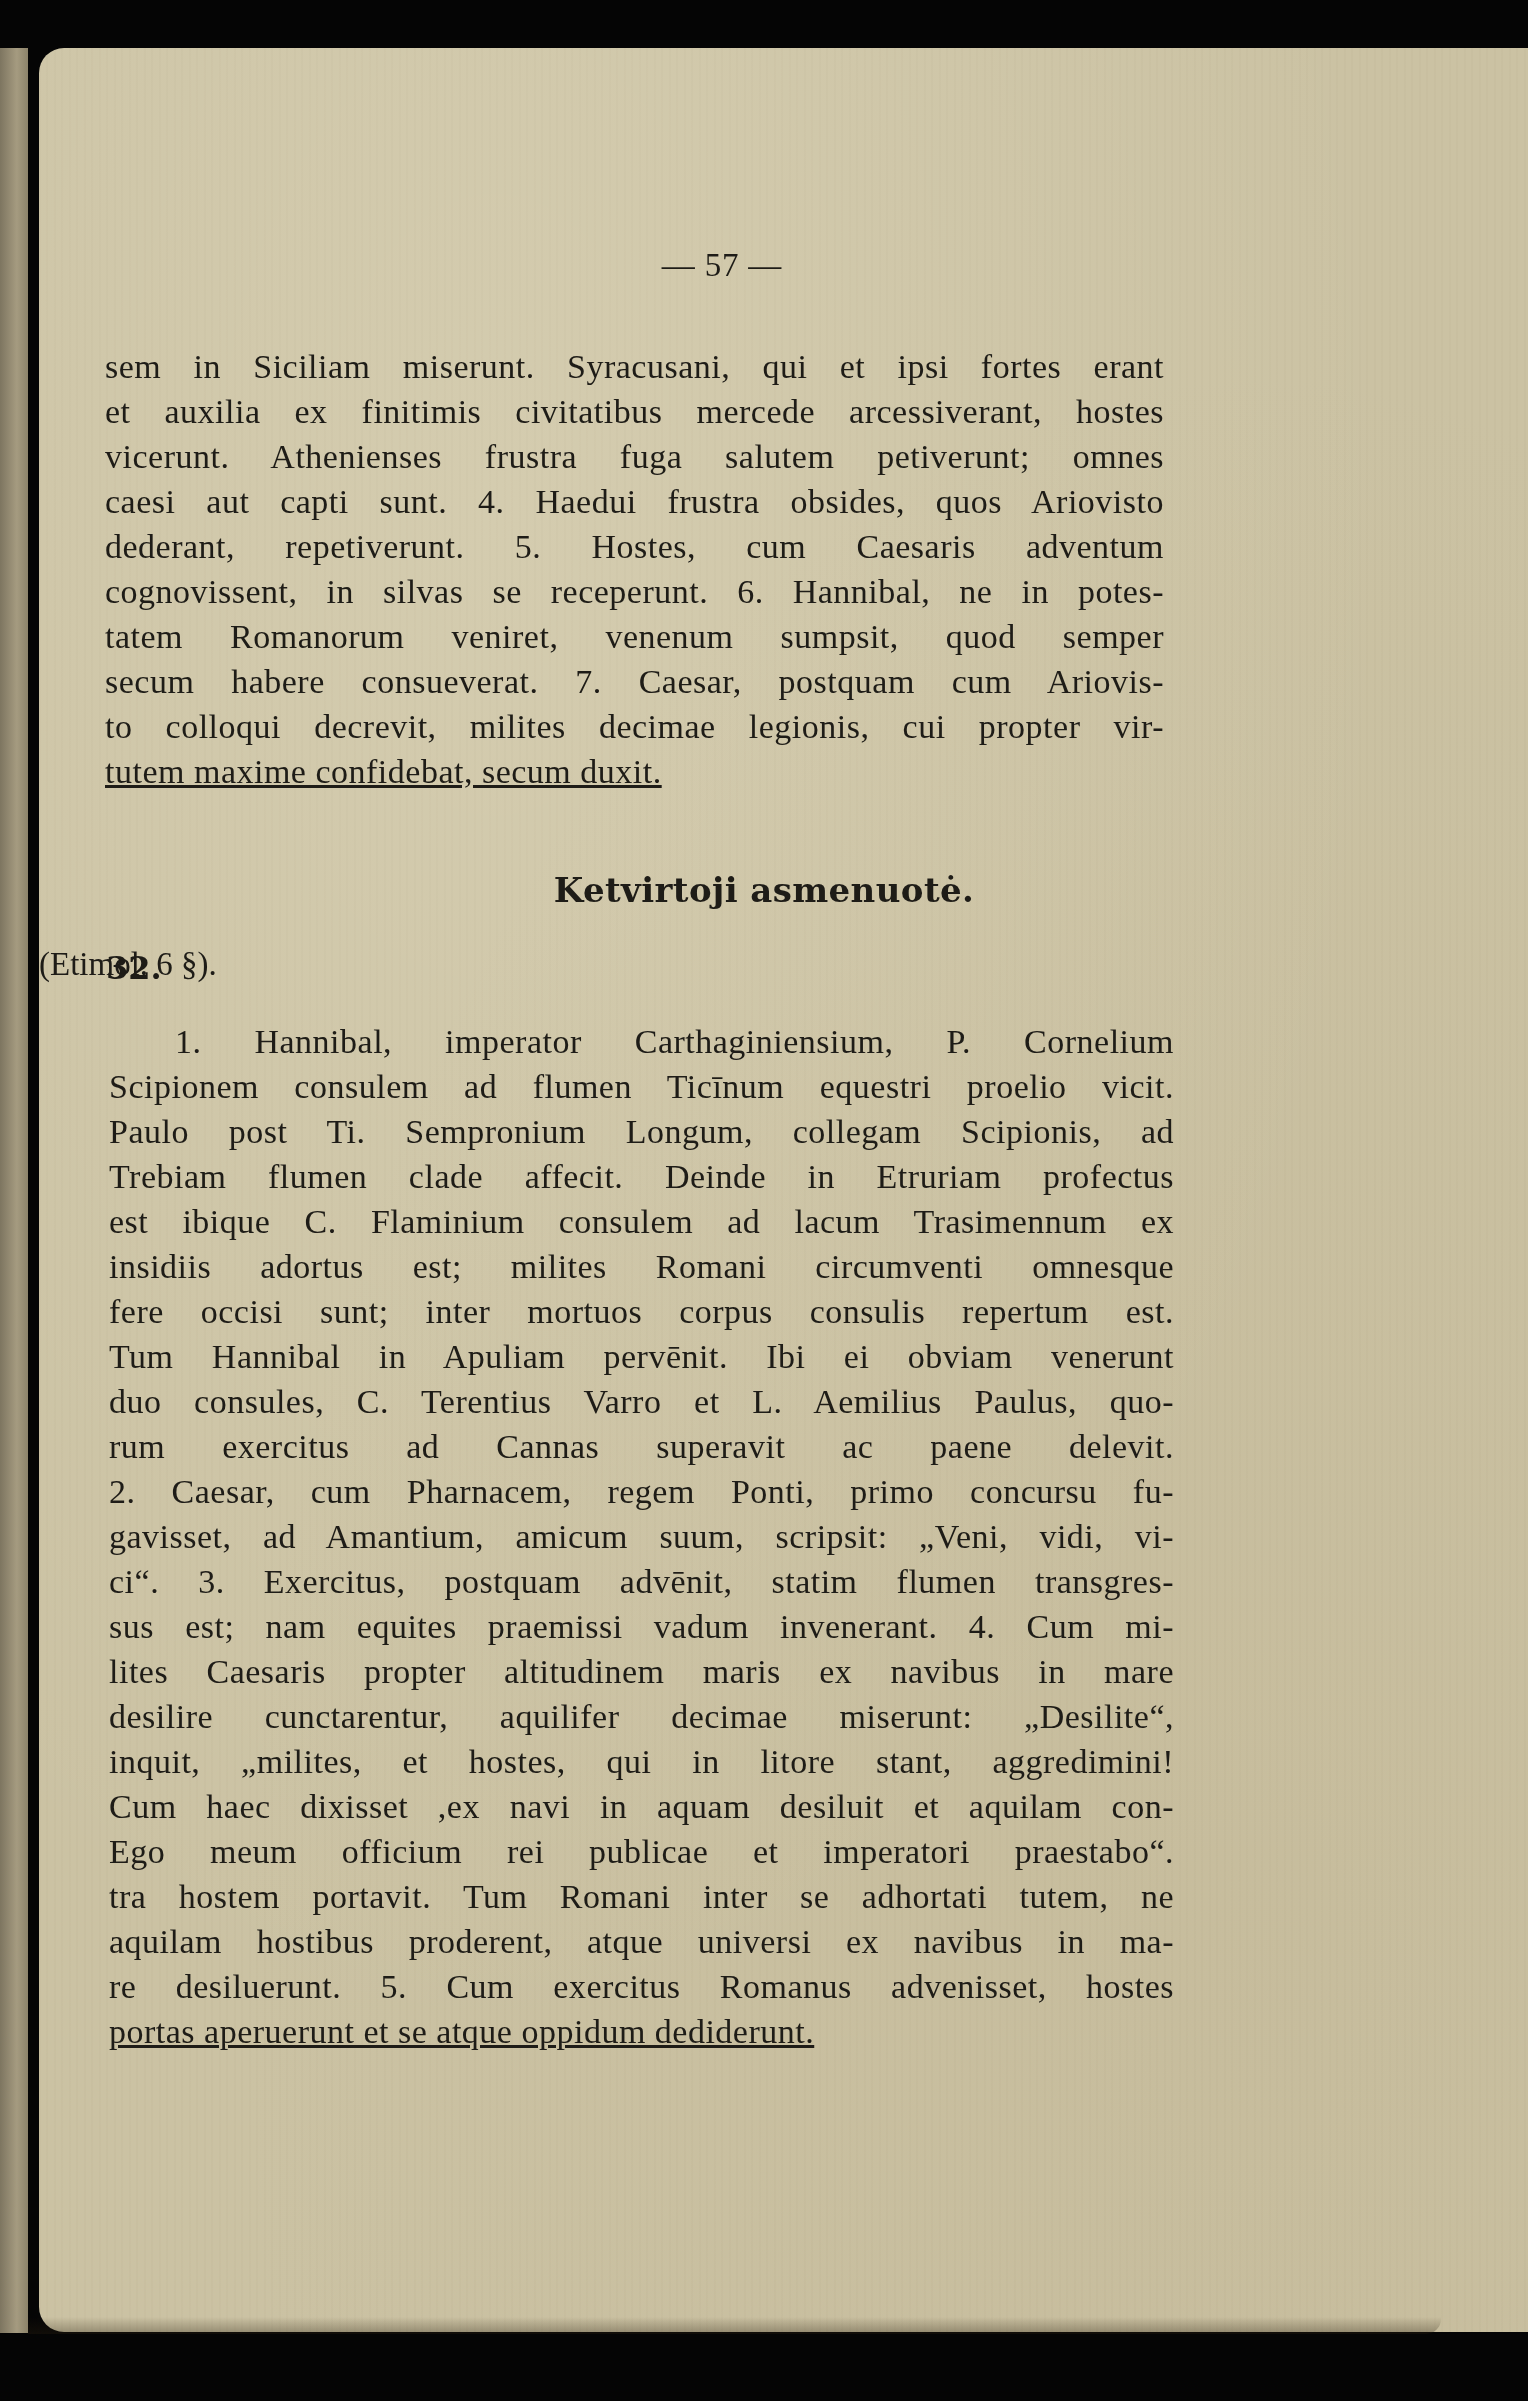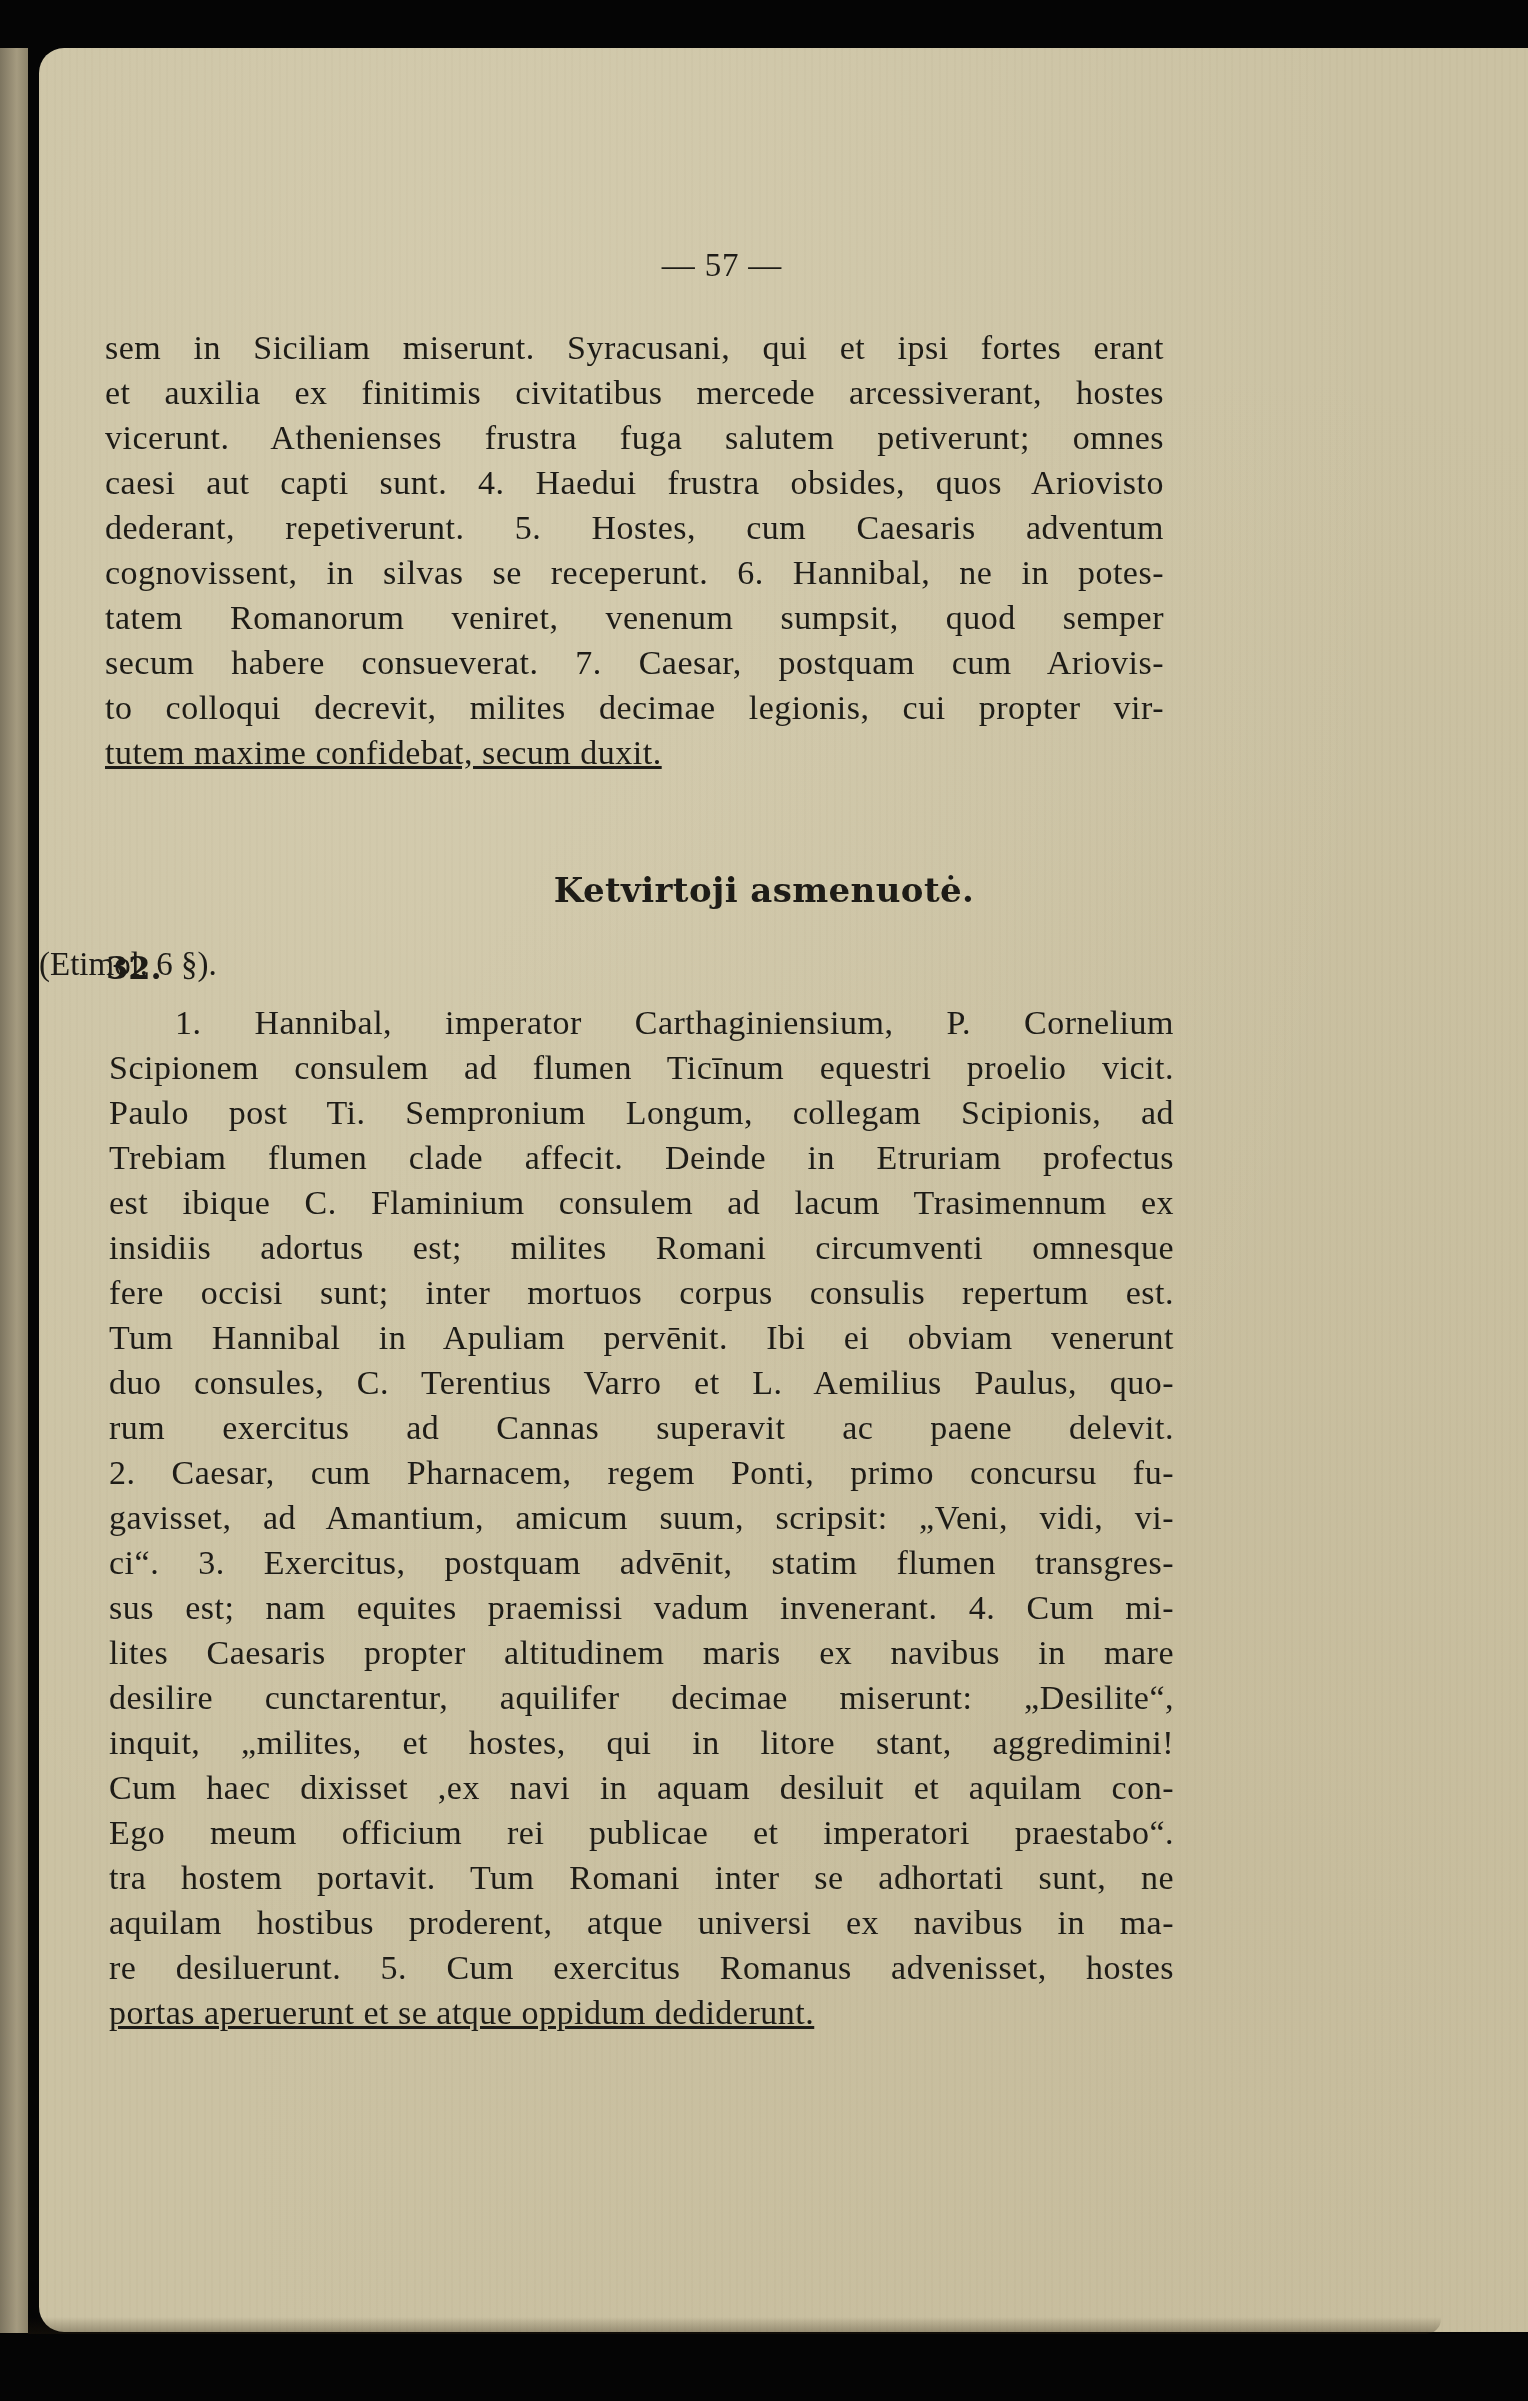--- a/index.html
+++ b/index.html
@@ -46,20 +46,21 @@
       text-align: center;
       font-size: 33px;
       padding-right: 154px;
       box-sizing: border-box;
       letter-spacing: 0.8px;
     }
     .block {
       position: absolute;
       left: 66px;
       width: 1059px;
+      margin-top: 19px;
     }
     .line {
       display: block;
       height: 45px;
       line-height: 45px;
       font-size: 34px;
       white-space: nowrap;
       text-align: justify;
       text-align-last: justify;
       letter-spacing: 0.5px;
@@ -153,21 +154,21 @@
     <span class="line">rum  exercitus  ad  Cannas  superavit  ac  paene  delevit.</span>
     <span class="line">2. Caesar, cum Pharnacem, regem Ponti, primo concursu fu-</span>
     <span class="line">gavisset, ad Amantium, amicum suum, scripsit: „Veni, vidi, vi-</span>
     <span class="line">ci“. 3. Exercitus, postquam advēnit, statim flumen transgres-</span>
     <span class="line">sus est; nam equites praemissi vadum invenerant. 4. Cum mi-</span>
     <span class="line">lites Caesaris propter altitudinem maris ex navibus in  mare</span>
     <span class="line">desilire cunctarentur, aquilifer decimae  miserunt:  „Desilite“,</span>
     <span class="line">inquit, „milites, et hostes, qui in  litore  stant,  aggredimini!</span>
     <span class="line">Cum haec dixisset ,ex navi in aquam desiluit et aquilam con-</span>
     <span class="line">Ego meum  officium rei  publicae  et  imperatori praestabo“.</span>
-    <span class="line">tra hostem portavit. Tum Romani inter se adhortati sunt, ne</span>
+    <span class="line">tra hostem portavit. Tum Romani inter se adhortati tutem, ne</span>
     <span class="line">aquilam hostibus proderent, atque universi ex  navibus in ma-</span>
     <span class="line">re desiluerunt. 5. Cum exercitus Romanus advenisset, hostes</span>
     <span class="line last">portas aperuerunt et se atque oppidum dediderunt.</span>
   </div>
 
 </div>
 
 <div class="bottom-shadow"></div>
 
 

